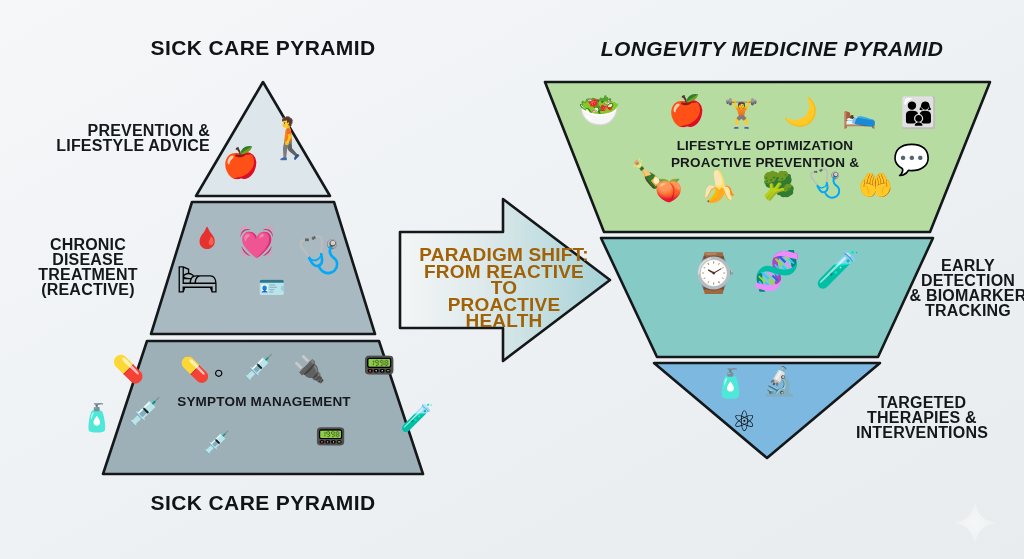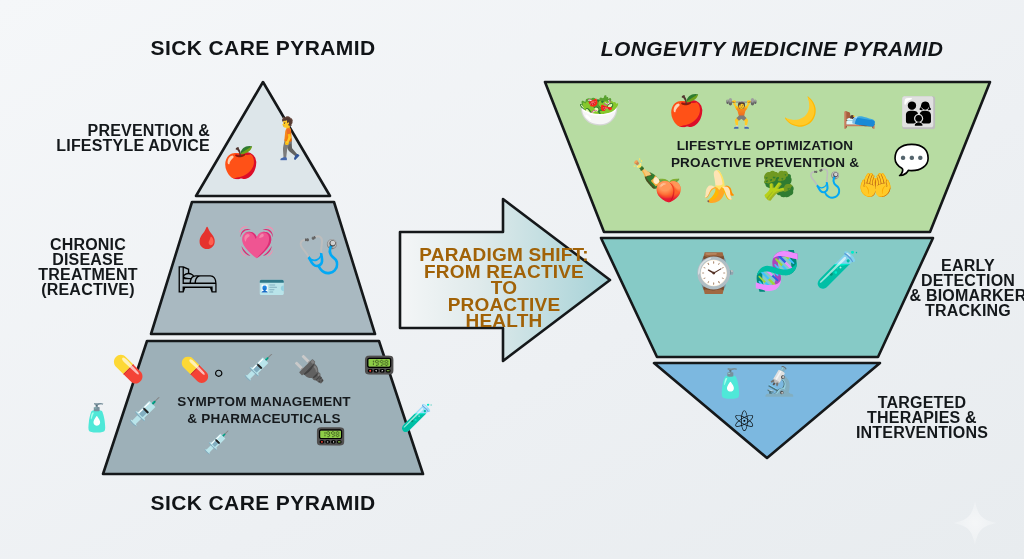--- a/index.html
+++ b/index.html
@@ -114,21 +114,20 @@
 </div>
 
 <div class="abs sidelabel l" style="left:0px;top:237px;width:152px;">
   <div>CHRONIC DISEASE</div>
   <div>TREATMENT</div>
   <div>(REACTIVE)</div>
 </div>
 
 <div class="bandcaption" style="left:148px;top:393px;width:232px;">
   <div>SYMPTOM MANAGEMENT</div>
-  <div>&amp; PHARMACEUTICALS</div>
 </div>
 
 <div class="ico" style="left:222px;top:148px;font-size:30px;">🍎</div>
 <div class="ico" style="left:265px;top:118px;font-size:40px;">🚶</div>
 
 <div class="ico" style="left:194px;top:228px;font-size:21px;">🩸</div>
 <div class="ico" style="left:238px;top:227px;font-size:30px;">💓</div>
 <div class="ico" style="left:297px;top:237px;font-size:36px;">🩺</div>
 <div class="ico" style="left:176px;top:262px;font-size:34px;">🛏</div>
 <div class="ico" style="left:258px;top:277px;font-size:22px;">🪪</div>

